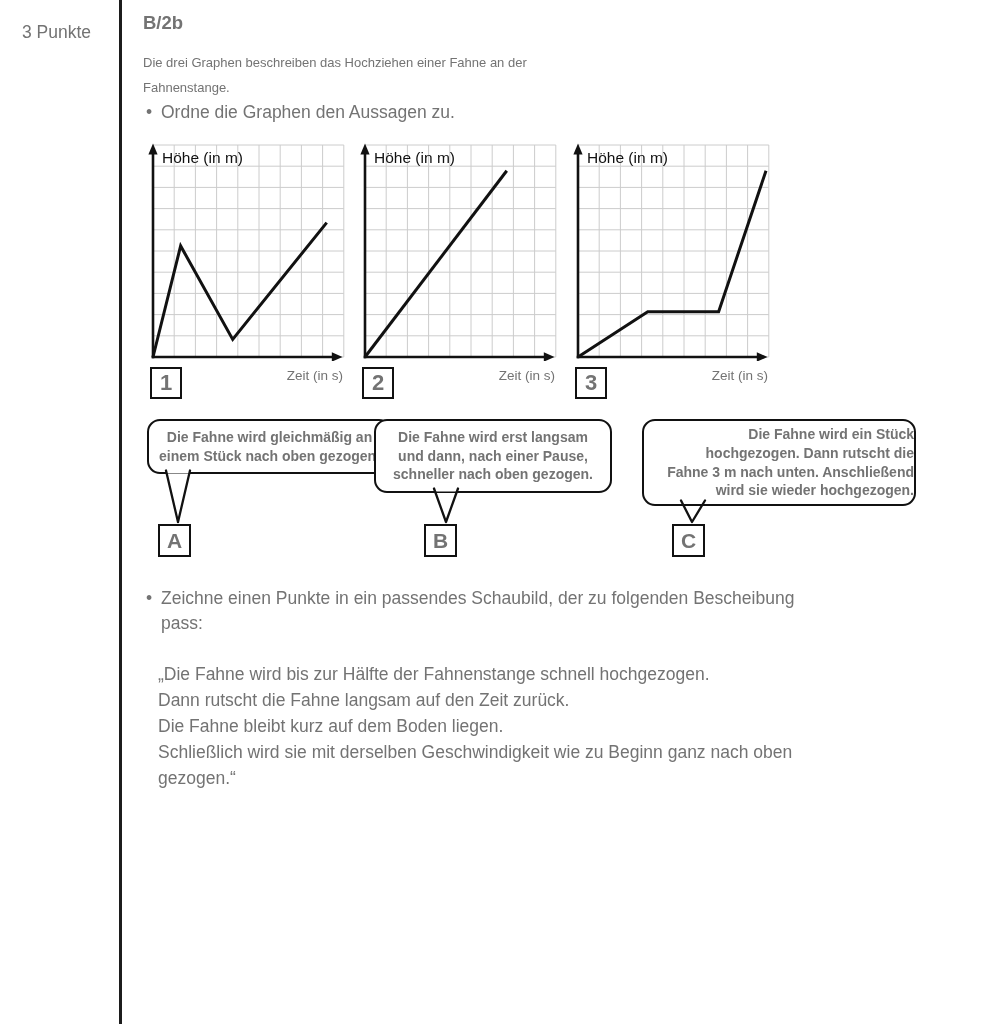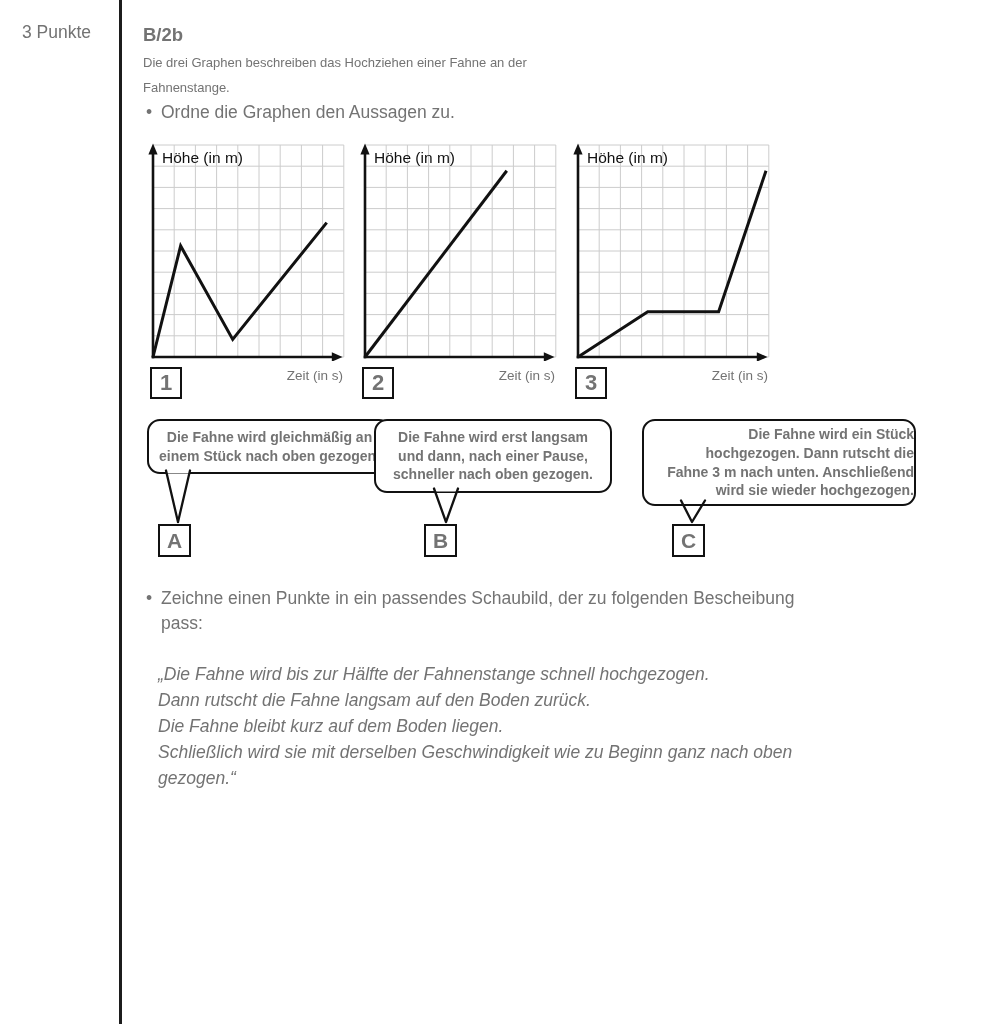--- a/index.html
+++ b/index.html
@@ -3,21 +3,21 @@
 <meta charset="utf-8">
 <style>
   html,body{margin:0;padding:0;background:#ffffff;}
   .page{
     position:relative;width:1008px;height:1024px;background:#ffffff;
     font-family:"Liberation Sans","DejaVu Sans",sans-serif;color:#737373;
     overflow:hidden;
   }
   .sep{position:absolute;left:119px;top:0;width:3px;height:1024px;background:#1c1c1c;}
   .points{position:absolute;left:22px;top:22px;font-size:17.5px;}
-  .title{position:absolute;left:143px;top:24px;font-size:18.5px;font-weight:bold;}
+  .title{position:absolute;left:143px;top:12px;font-size:18.5px;font-weight:bold;}
   .intro{position:absolute;left:143px;top:50px;font-size:13px;line-height:25px;}
   .bullet{position:relative;padding-left:16px;font-size:17.5px;line-height:25px;}
   .bullet::before{content:"\2022";position:absolute;left:1px;top:0;}
   .bullet1{position:absolute;left:145px;top:100px;}
   .bullet2{position:absolute;left:145px;top:586px;}
   .graph{position:absolute;top:143px;width:205px;height:268px;}
   .graph svg{display:block;}
   .ylab{font-family:"Liberation Sans","DejaVu Sans",sans-serif;font-size:15.5px;fill:#111;}
   .numbox{
     position:absolute;left:5px;top:224px;width:28px;height:28px;
@@ -39,21 +39,21 @@
   .tail-b{left:430px;top:487px;}
   .tail-c{left:676px;top:499px;}
   .lbox{
     position:absolute;top:524px;width:29px;height:29px;border:2.5px solid #111;
     display:flex;align-items:center;justify-content:center;
     font-weight:bold;font-size:21px;background:#fff;
   }
   .lbox-a{left:158px;}
   .lbox-b{left:424px;}
   .lbox-c{left:672px;}
-  .quote{position:absolute;left:158px;top:661px;font-style:italic;font-size:17.5px;line-height:26px;}
+  .quote{position:absolute;left:158px;top:661px;font-size:17.5px;line-height:26px;}
 </style>
 </head>
 <body>
 
 <div class="page">
   <div class="sep"></div>
   <div class="points">3 Punkte</div>
 
   <div class="title">B/2b</div>
   <div class="intro">
@@ -204,18 +204,18 @@
   <div class="lbox lbox-a">A</div>
   <div class="lbox lbox-b">B</div>
   <div class="lbox lbox-c">C</div>
 
   <div class="bullet bullet2">
     <div>Zeichne einen Punkte in ein passendes Schaubild, der zu folgenden Bescheibung</div>
     <div>pass:</div>
   </div>
   <div class="quote">
     <div>„Die Fahne wird bis zur Hälfte der Fahnenstange schnell hochgezogen.</div>
-    <div>Dann rutscht die Fahne langsam auf den Boden zurück.</div>
+    <div>Dann rutscht die Fahne langsam auf den Zeit zurück.</div>
     <div>Die Fahne bleibt kurz auf dem Boden liegen.</div>
     <div>Schließlich wird sie mit derselben Geschwindigkeit wie zu Beginn ganz nach oben</div>
     <div>gezogen.“</div>
   </div>
 </div>
 
 </body></html>

